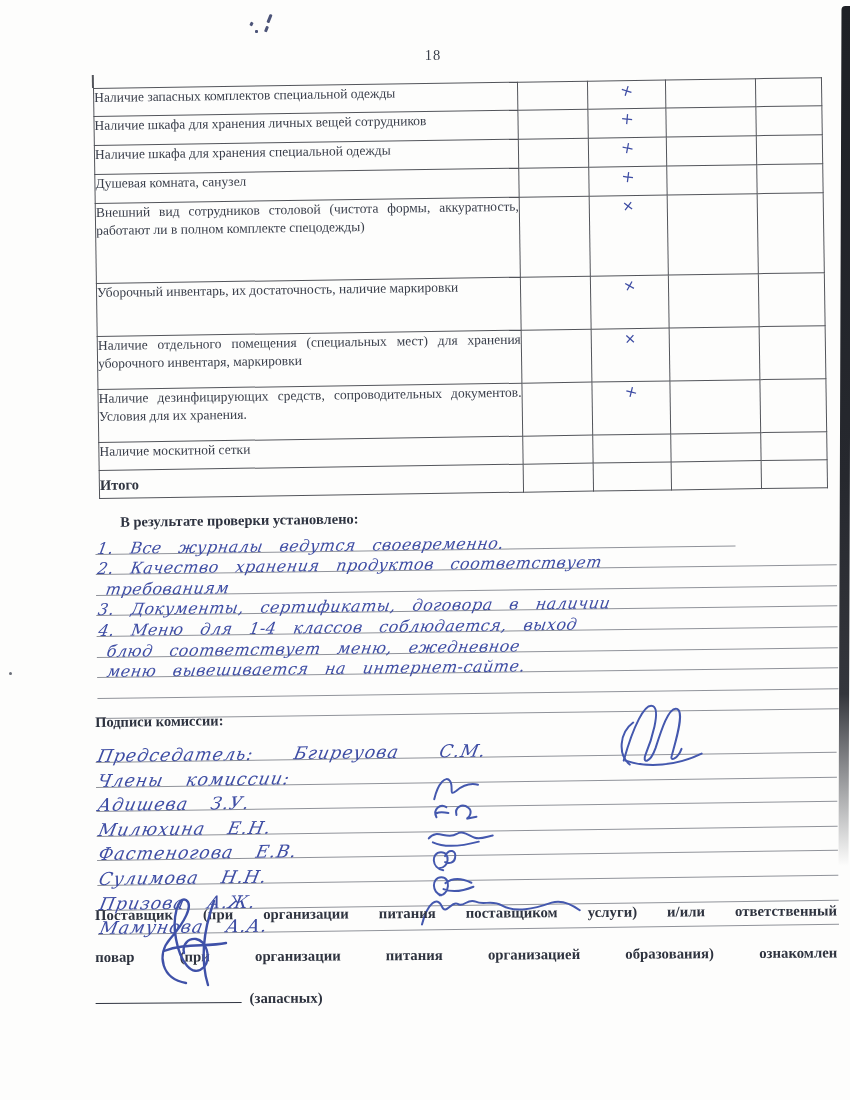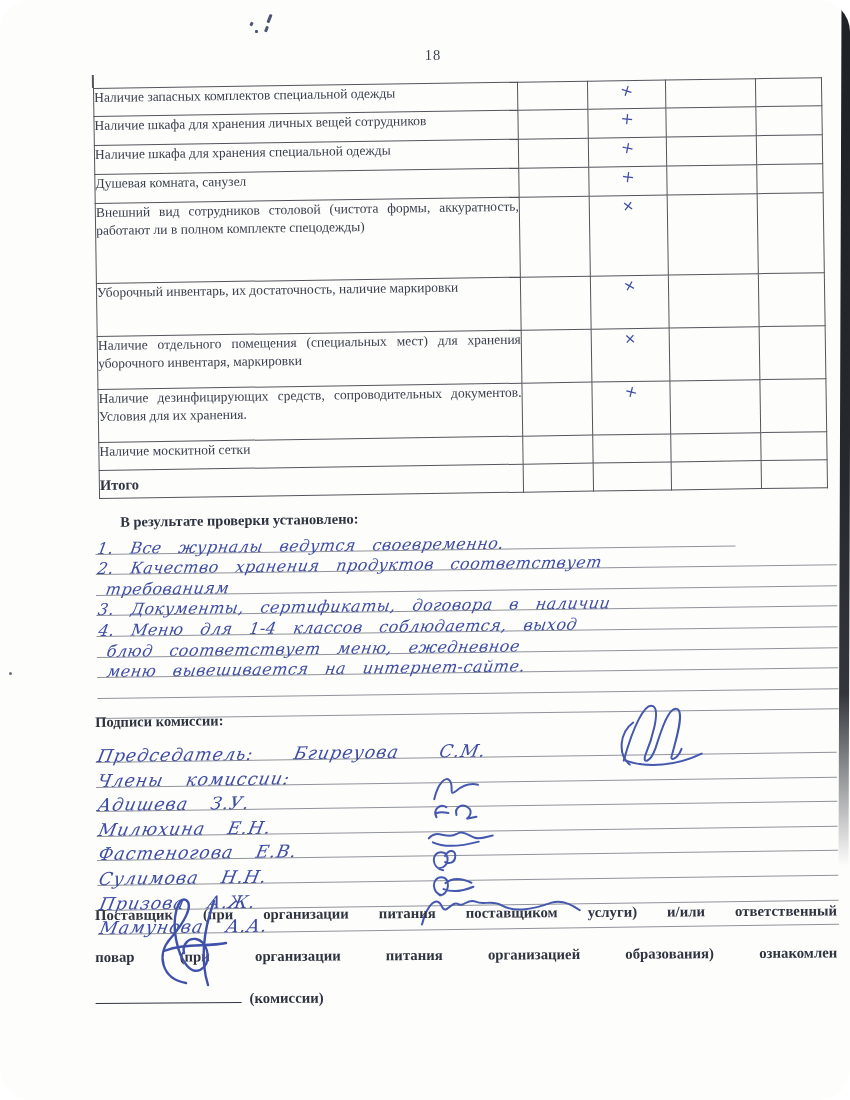--- a/index.html
+++ b/index.html
@@ -1,21 +1,20 @@
 <!DOCTYPE html>
 <html><head>
 <meta charset="utf-8">
 <style>
   html,body{margin:0;padding:0;}
   .page{
     position:relative; width:850px; height:1100px;
     background:#fdfdfc; overflow:hidden;
     font-family:"Liberation Serif", serif;
     color:#3a3f4b;
-    border-radius:32px;
   }
   
   .scan-band{
     position:absolute; right:0; top:6px; width:10px; height:860px;
     background:linear-gradient(180deg,#1e2126 0%,#26282e 55%,#34363c 80%,rgba(52,54,60,0) 100%);
     border-radius:4px 0 0 2px;
     transform:rotate(0.2deg);
   }
   .stray{position:absolute; left:246px; top:12px; width:34px; height:26px;}
   .stray i{position:absolute; background:#4c5478; border-radius:1px;}
@@ -270,21 +269,21 @@
       <svg class="squiggle" style="left:318px; top:-16px;" width="170" height="40" viewBox="0 0 170 40">
         <path d="M6,34 C12,12 22,6 26,16 C30,26 36,10 42,14 C48,18 52,8 60,12 C68,16 76,10 86,16 C100,24 118,20 136,14 C146,11 156,16 164,22"></path>
       </svg>
     </div>
   </div>
 
   <div class="footer">
     <div class="jline">Поставщик (при организации питания поставщиком услуги) и/или ответственный</div>
     <div class="jline">повар (при организации питания организацией образования) ознакомлен</div>
     <div>
-      <span class="sig-line"></span><span>(комиссии)</span>
+      <span class="sig-line"></span><span>(запасных)</span>
     </div>
   </div>
 
   <svg class="footer-sig" width="110" height="100" viewBox="0 0 110 100">
     <path d="M46,90 C22,86 16,62 30,46 C44,30 54,12 46,7 C38,3 32,24 36,46 C40,68 52,86 64,74 C72,64 66,48 56,46 C48,45 42,52 44,60"></path>
     <path d="M74,8 C64,36 60,66 68,92"></path>
     <path d="M24,58 C44,50 66,54 86,50"></path>
   </svg>
 
 </div>

